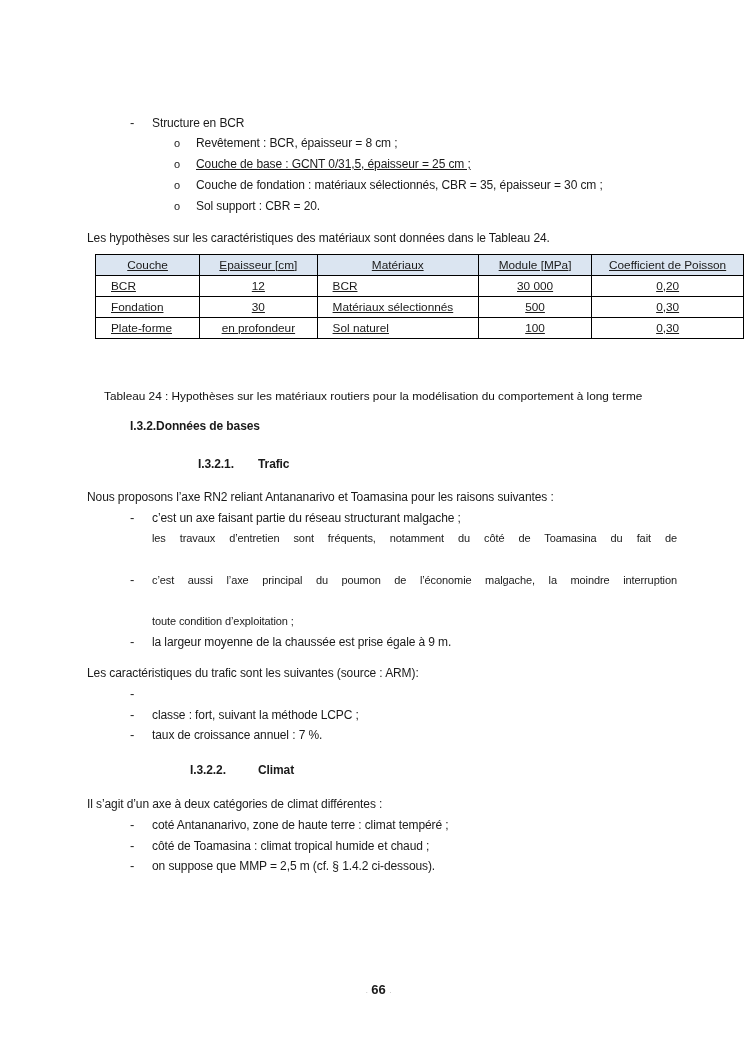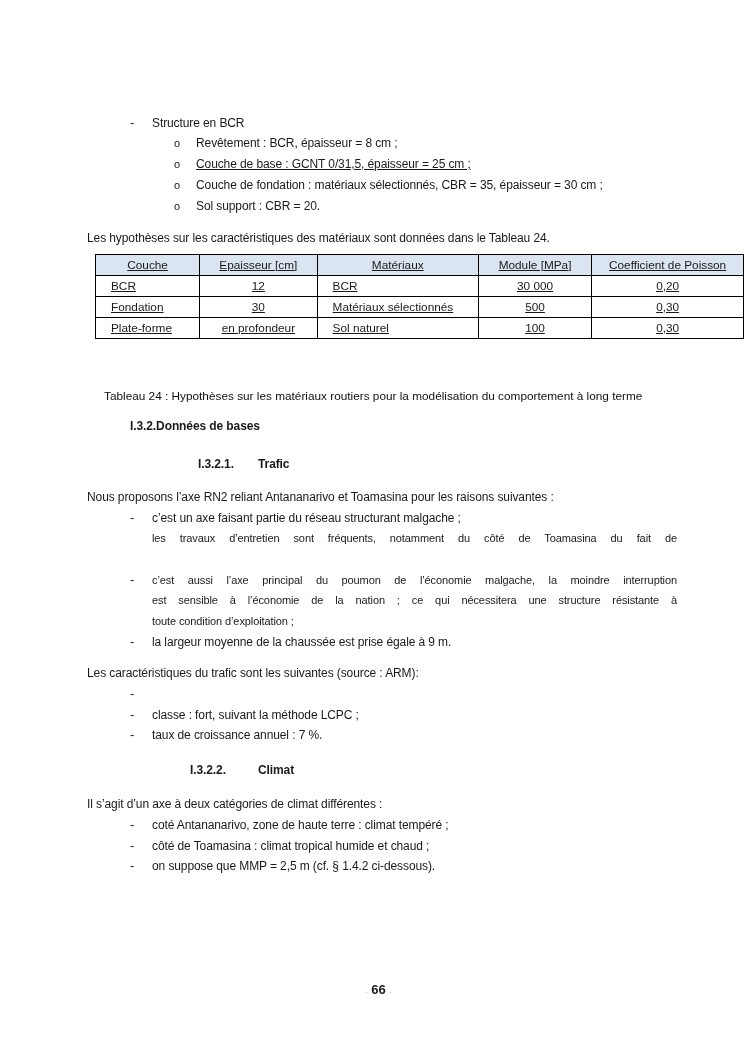--- a/index.html
+++ b/index.html
@@ -83,21 +83,20 @@
 
   <span class="txt" style="left:87px;top:487px;">Nous proposons l’axe RN2 reliant Antananarivo et Toamasina pour les raisons suivantes :</span>
 
   <span class="dash" style="left:130px;top:508px;">-</span>
   <span class="txt" style="left:152px;top:508px;">c’est un axe faisant partie du réseau structurant malgache ;</span>
 
   <div class="just" style="left:152px;top:528px;width:525px;">les travaux d’entretien sont fréquents, notamment du côté de Toamasina du fait de</div>
 
   <span class="dash" style="left:130px;top:570px;">-</span>
   <div class="just" style="left:152px;top:570px;width:525px;">c’est aussi l’axe principal du poumon de l’économie malgache, la moindre interruption</div>
-  <div class="just" style="left:152px;top:590px;width:525px;">est sensible à l’économie de la nation ; ce qui nécessitera une structure résistante à</div>
   <div class="just last" style="left:152px;top:611px;width:525px;">toute condition d’exploitation ;</div>
 
   <span class="dash" style="left:130px;top:632px;">-</span>
   <span class="txt" style="left:152px;top:632px;">la largeur moyenne de la chaussée est prise égale à 9 m.</span>
 
   <span class="txt" style="left:87px;top:663px;">Les caractéristiques du trafic sont les suivantes (source : ARM):</span>
 
   <span class="dash" style="left:130px;top:684px;">-</span>
   <span class="dash" style="left:130px;top:705px;">-</span>
   <span class="txt" style="left:152px;top:705px;">classe : fort, suivant la méthode LCPC ;</span>

